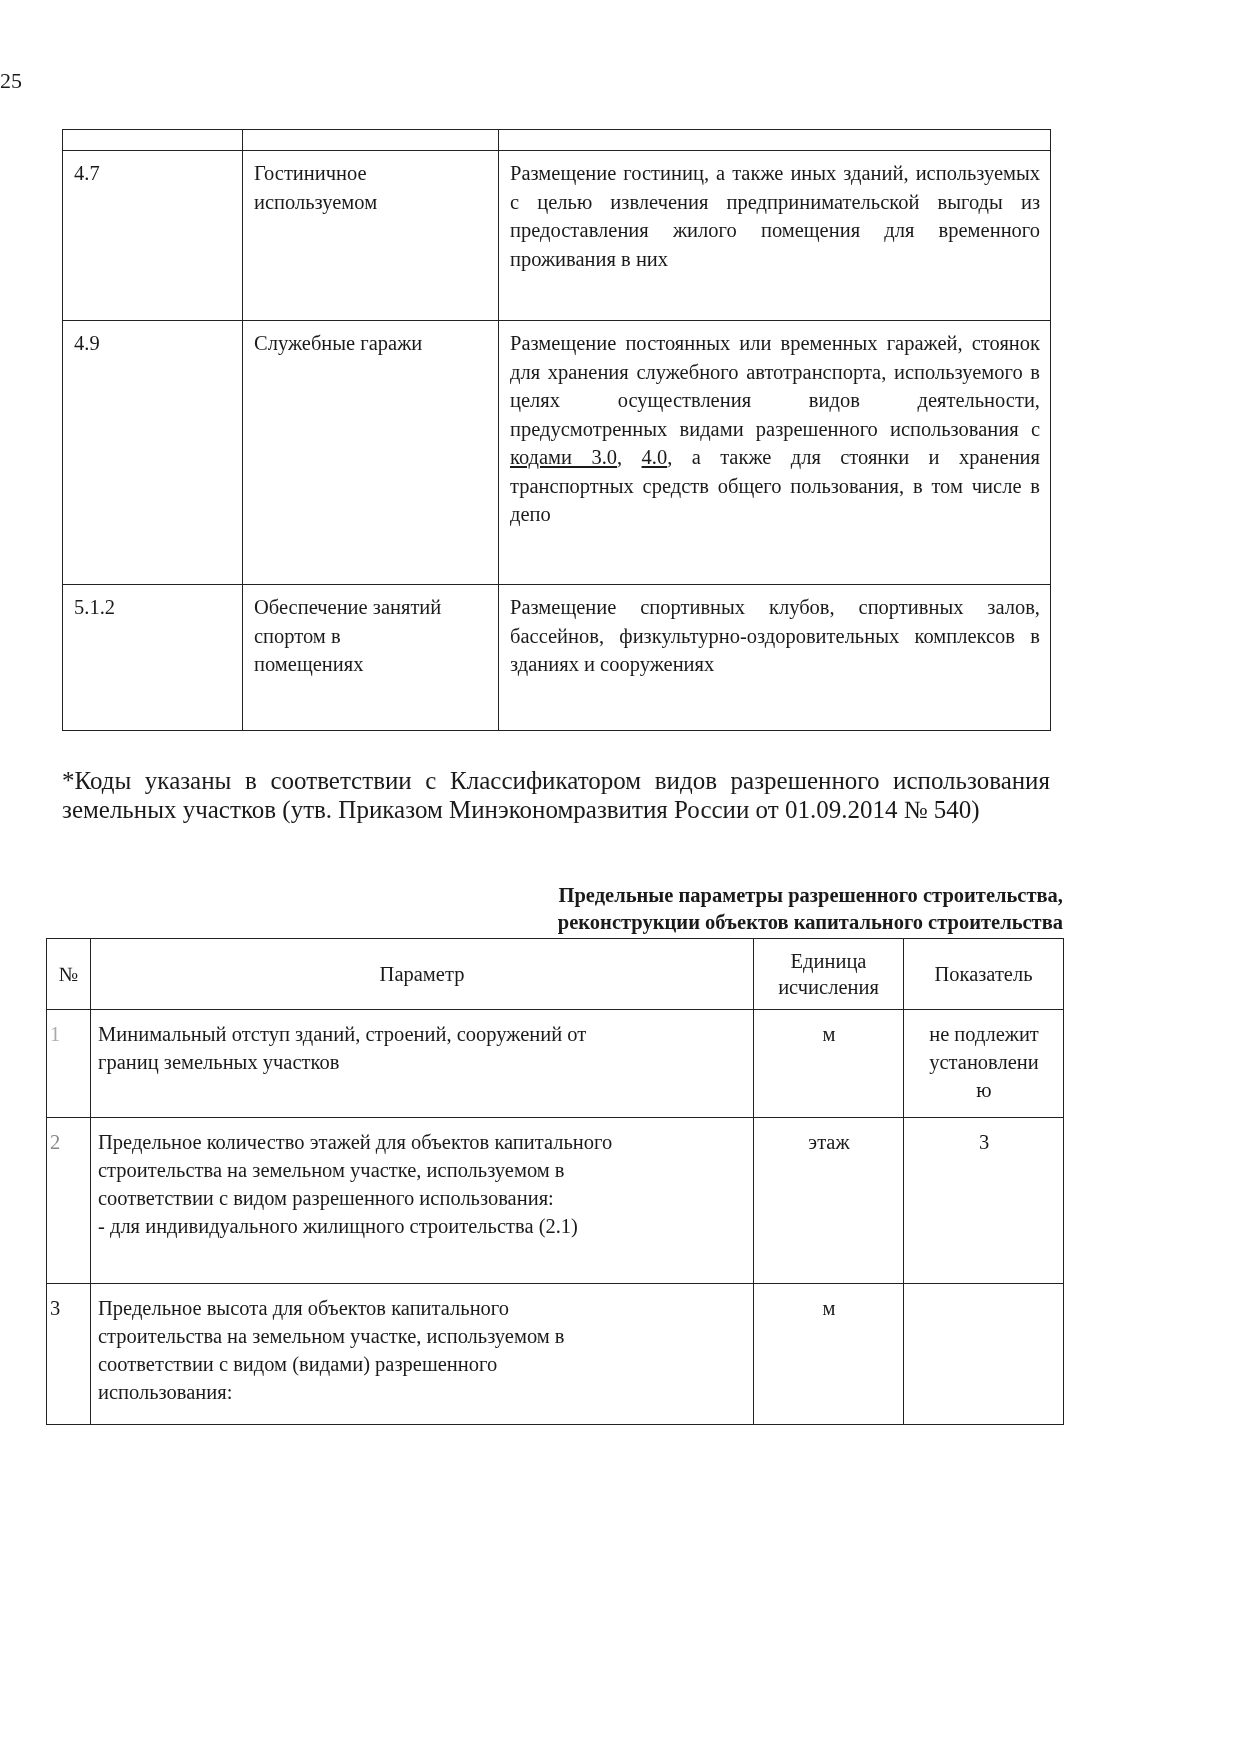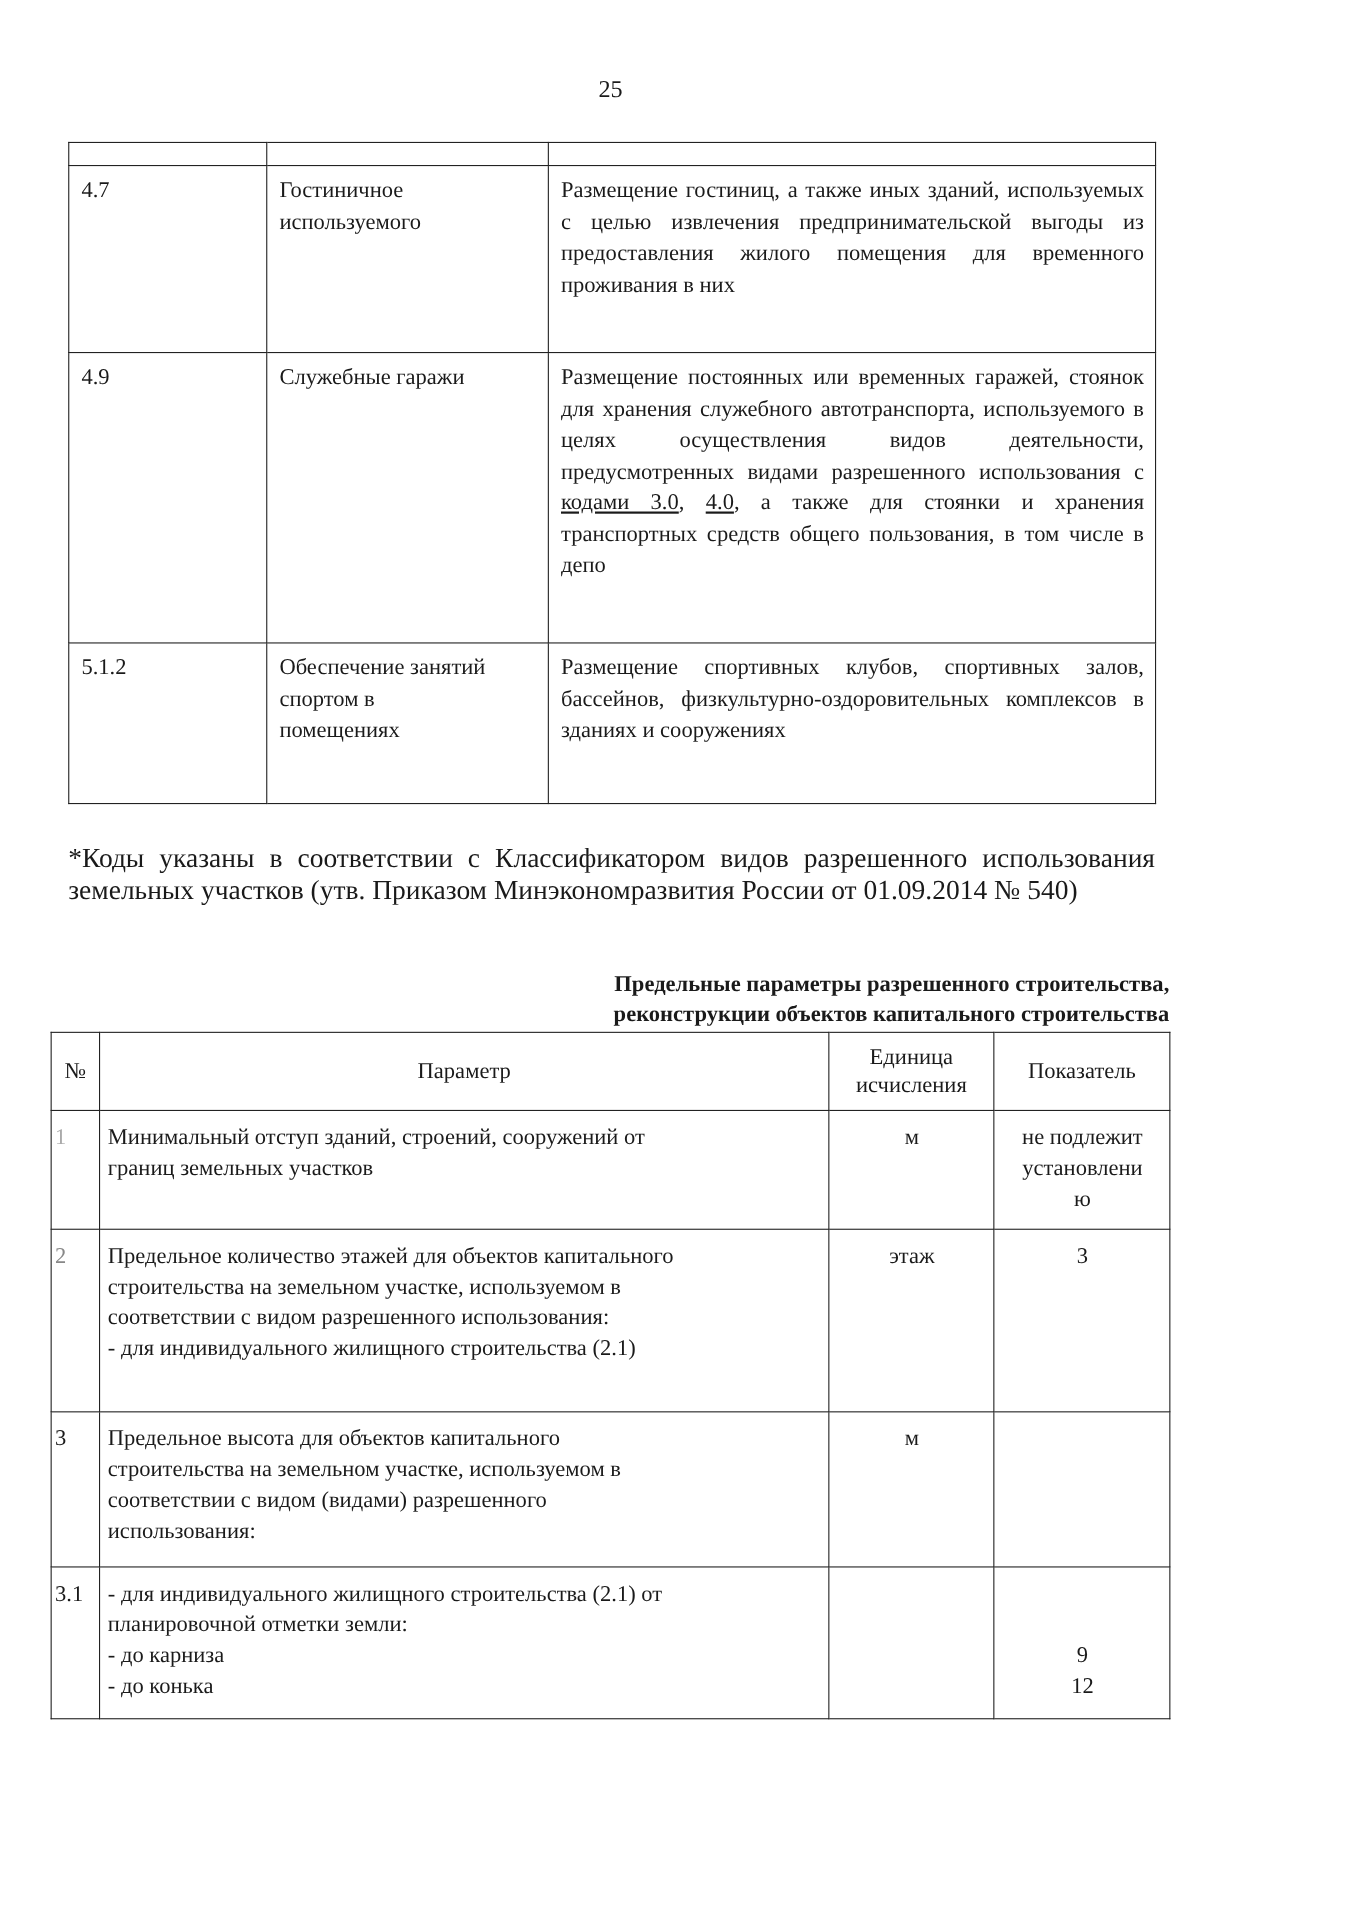--- a/index.html
+++ b/index.html
@@ -1,21 +1,21 @@
 <!DOCTYPE html>
 <html><head>
 <meta charset="utf-8">
 <style>
   html, body { margin: 0; padding: 0; }
   body {
     width: 1233px; height: 1754px; background: #ffffff; position: relative;
     font-family: "Liberation Serif", "DejaVu Serif", serif; color: #1a1a1a;
     overflow: hidden;
   }
-  .page-number { position: absolute; top: 68px; left: 0; width: 1110px; text-align: center; font-size: 22px; }
+  .page-number { position: absolute; top: 68px; left: 0; width: 1110px; font-size: 22px; }
 
   
   table { border-collapse: collapse; position: absolute; table-layout: fixed; }
   #t1 { left: 62px; top: 129px; width: 988px; }
   #t1 td { border: 1.5px solid #222; vertical-align: top; font-size: 20.5px; line-height: 28.5px; padding: 8px 10px 0 11px; }
   #t1 col.c1 { width: 180px; }
   #t1 col.c2 { width: 256px; }
   #t1 col.c3 { width: 552px; }
   #t1 tr.r0 td { height: 20px; padding: 0; }
   #t1 tr.r1 td { height: 161px; }
@@ -59,21 +59,21 @@
   <tbody>
       <tr class="r0">
     <td></td>
     <td></td>
     <td></td>
   </tr>
   <tr class="r1">
     <td>4.7</td>
     <td>
       <div>Гостиничное</div>
-      <div>используемого</div>
+      <div>используемом</div>
     </td>
     <td class="desc">Размещение гостиниц, а также иных зданий, используемых с целью извлечения предпринимательской выгоды из предоставления жилого помещения для временного проживания в них</td>
   </tr>
   <tr class="r2">
     <td>4.9</td>
     <td>
       <div>Служебные гаражи</div>
     </td>
     <td class="desc"><span>Размещение постоянных или временных гаражей, стоянок для хранения служебного автотранспорта, используемого в целях осуществления видов деятельности, предусмотренных видами разрешенного использования с </span><span class="ul">кодами 3.0</span><span>, </span><span class="ul">4.0</span><span>, а также для стоянки и хранения транспортных средств общего пользования, в том числе в депо</span></td>
   </tr>
@@ -141,29 +141,14 @@
     <td class="num">3</td>
     <td>
       <div>Предельное высота для объектов капитального</div>
       <div>строительства на земельном участке, используемом в</div>
       <div>соответствии с видом (видами) разрешенного</div>
       <div>использования:</div>
     </td>
     <td class="center">м</td>
     <td class="center"></td>
   </tr>
-  <tr class="b31">
-    <td class="num">3.1</td>
-    <td>
-      <div>- для индивидуального жилищного строительства (2.1) от</div>
-      <div>планировочной отметки земли:</div>
-      <div>- до карниза</div>
-      <div>- до конька</div>
-    </td>
-    <td class="center"></td>
-    <td class="center">
-      <div class="spacer-line"></div>
-      <div>9</div>
-      <div>12</div>
-    </td>
-  </tr>
 </tbody>
   </table>
 
 </body></html>

